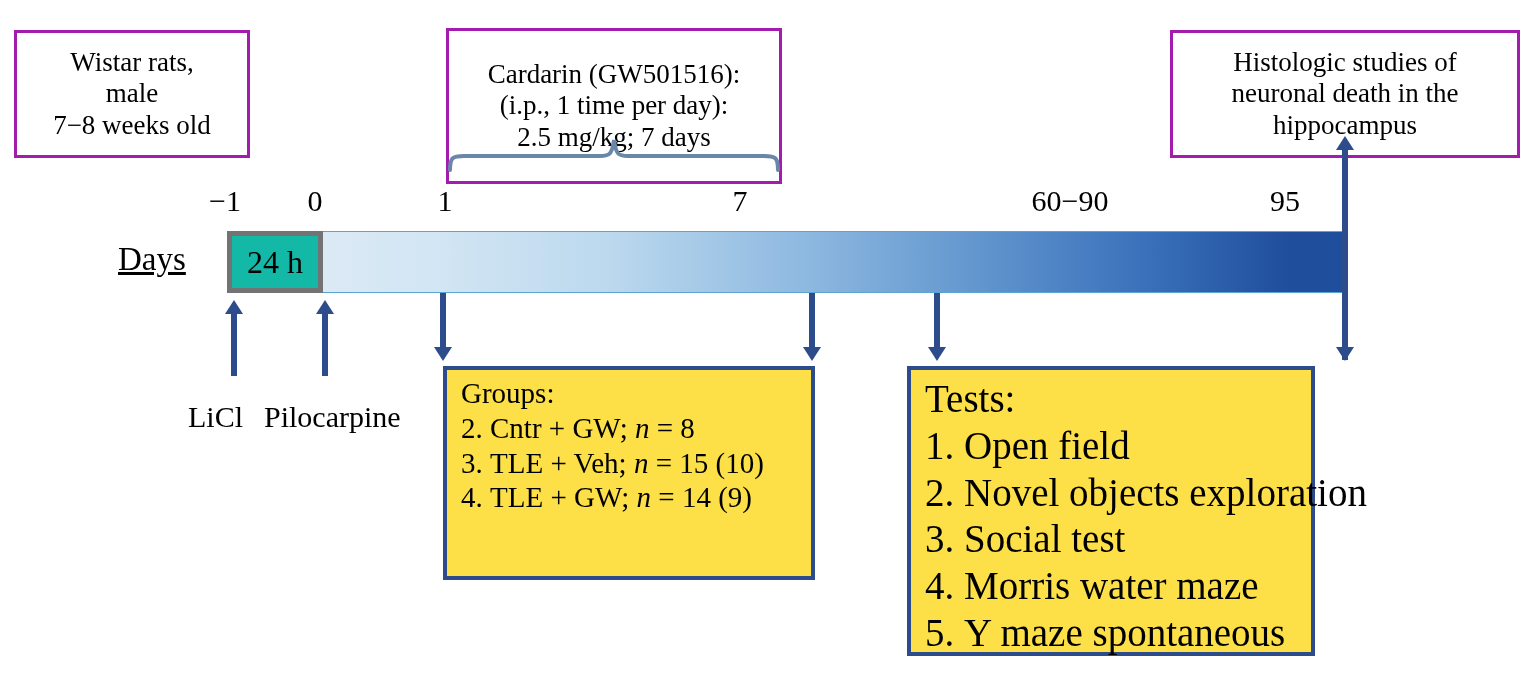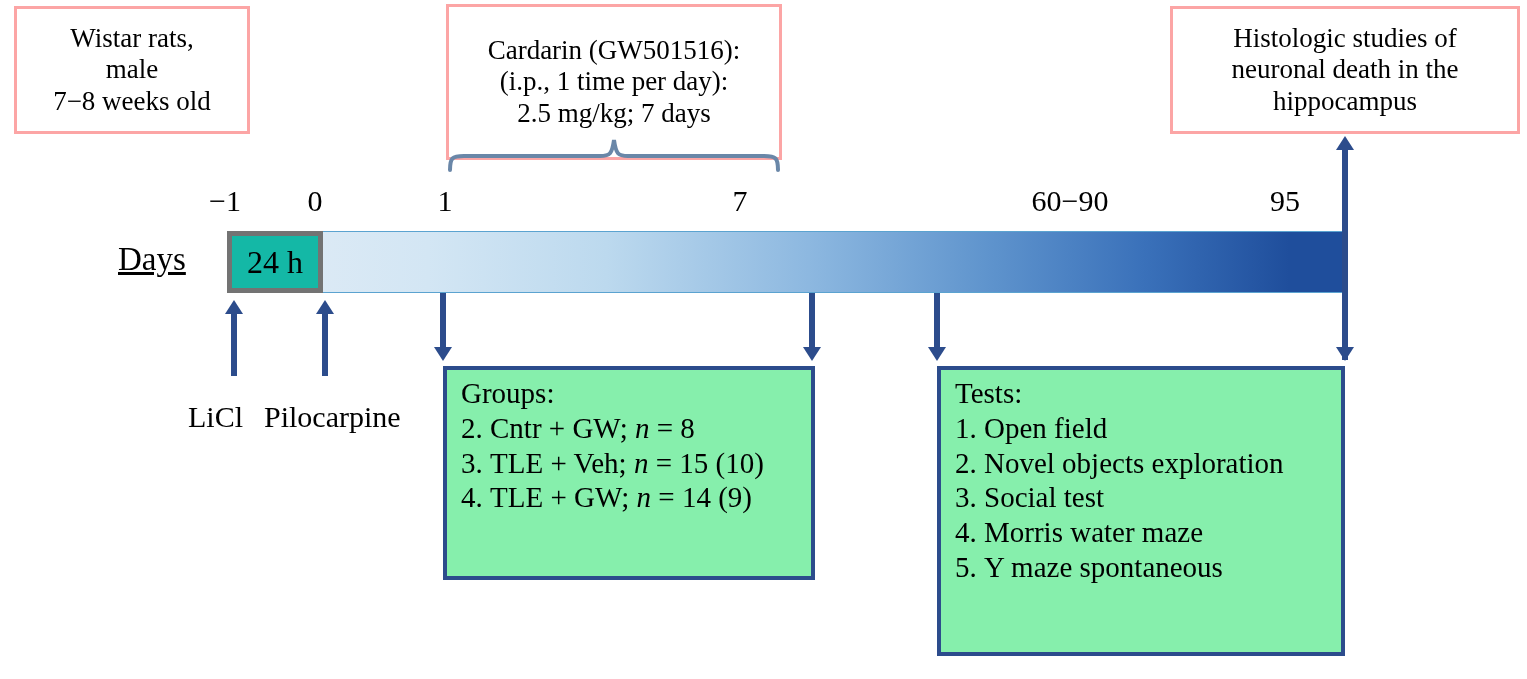--- a/index.html
+++ b/index.html
@@ -17,35 +17,36 @@
     height: 679px;
     overflow: hidden;
     background: #ffffff;
   }
 
   
   .abs { position: absolute; box-sizing: border-box; }
 
   
   .topbox {
-    border: 3px solid #fca5a5;
+    border: 3px solid #a21caf;
     background: #ffffff;
     text-align: center;
     line-height: 1.16;
     display: flex;
     flex-direction: column;
     justify-content: center;
     align-items: center;
+    margin-top: 24px;
   }
   .topbox .ln { display: block; white-space: nowrap; }
 
   
   .listbox {
     border: 4px solid #2c4c8c;
-    background: #86efac;
+    background: #fde047;
     text-align: left;
     line-height: 1.20;
     padding: 6px 0 6px 14px;
   }
   .listbox .ln { display: block; white-space: nowrap; }
   .listbox .hang { padding-left: 26px; }
   .ital { font-style: italic; }
 
   
   #bar {
@@ -152,21 +153,21 @@
     <span class="ln"><span>4.</span>&nbsp;<span>TLE + GW; </span><span class="ital">n</span><span> = 14 (9)</span></span>
   </div>
 
   <div class="abs vline" style="left:934px; top:293px; width:6px; height:54px;"></div>
   <div class="abs arrow-dn" style="left:928px; top:347px;"></div>
 
   <div class="abs vline" style="left:1342px; top:148px; width:6px; height:212px;"></div>
   <div class="abs arrow-up" style="left:1336px; top:136px;"></div>
   <div class="abs arrow-dn" style="left:1336px; top:347px;"></div>
 
-  <div class="abs listbox" style="left:937px; top:366px; width:408px; height:290px; font-size:29px;">
+  <div class="abs listbox" style="left:907px; top:366px; width:408px; height:290px; font-size:39px;">
     <span class="ln">Tests:</span>
     <span class="ln"><span>1.</span>&nbsp;<span>Open field</span></span>
     <span class="ln"><span>2.</span>&nbsp;<span>Novel objects exploration</span></span>
     <span class="ln"><span>3.</span>&nbsp;<span>Social test</span></span>
     <span class="ln"><span>4.</span>&nbsp;<span>Morris water maze</span></span>
     <span class="ln"><span>5.</span>&nbsp;<span>Y maze spontaneous</span></span>
   </div>
 
 </div>
 

